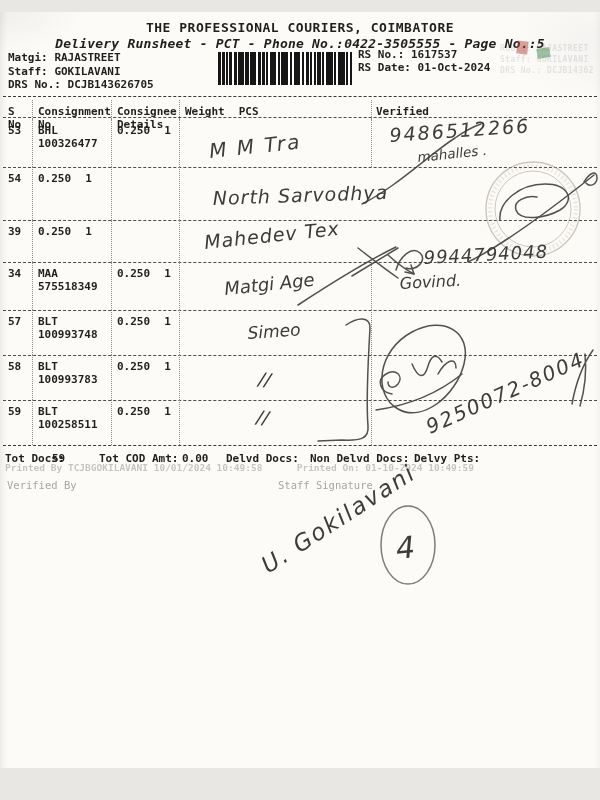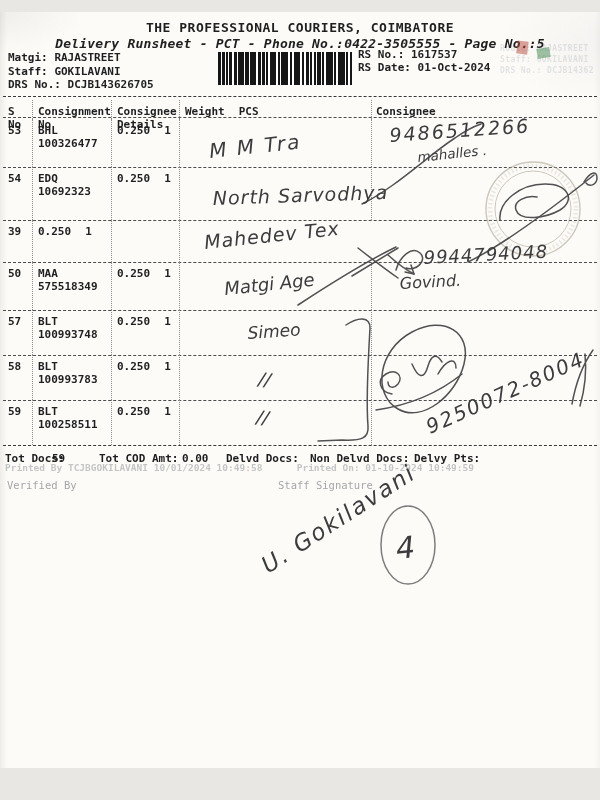--- a/index.html
+++ b/index.html
@@ -79,45 +79,44 @@
   <div class="hline" style="top:298px"></div>
   <div class="hline" style="top:343px"></div>
   <div class="hline" style="top:388px"></div>
   <div class="hline heavy" style="top:433px"></div>
 
   <div class="grid-row" style="top:88px;height:17px">
     <div class="c b c-sno">S No</div>
     <div class="c b c-con">Consignment No</div>
     <div class="c b c-det">Consignee Details</div>
     <div class="c b c-w"><span>Weight</span><span class="pcs">PCS</span></div>
-    <div class="c c-sig">Consignee</div>
+    <div class="c c-sig">Verified</div>
   </div>
 
   <div class="grid-row" style="top:107px;height:48px">
     <div class="c b c-sno">53</div>
     <div class="c b c-con">BHL 100326477</div>
     <div class="c b c-w"><span>0.250</span><span class="pcs">1</span></div>
     <div class="c b c-det"></div>
     <div class="c c-sig"></div>
   </div>
   <div class="grid-row" style="top:155px;height:53px">
     <div class="c b c-sno">54</div>
-    <div class="c b c-con">EDQ 10692323</div>
     <div class="c b c-w"><span>0.250</span><span class="pcs">1</span></div>
     <div class="c b c-det"></div>
     <div class="c c-sig"></div>
   </div>
   <div class="grid-row" style="top:208px;height:42px">
     <div class="c b c-sno">39</div>
     <div class="c b c-w"><span>0.250</span><span class="pcs">1</span></div>
     <div class="c b c-det"></div>
     <div class="c c-sig"></div>
   </div>
   <div class="grid-row" style="top:250px;height:48px">
-    <div class="c b c-sno">50</div>
+    <div class="c b c-sno">34</div>
     <div class="c b c-con">MAA 575518349</div>
     <div class="c b c-w"><span>0.250</span><span class="pcs">1</span></div>
     <div class="c b c-det"></div>
     <div class="c c-sig"></div>
   </div>
   <div class="grid-row" style="top:298px;height:45px">
     <div class="c b c-sno">57</div>
     <div class="c b c-con">BLT 100993748</div>
     <div class="c b c-w"><span>0.250</span><span class="pcs">1</span></div>
     <div class="c b c-det"></div>

